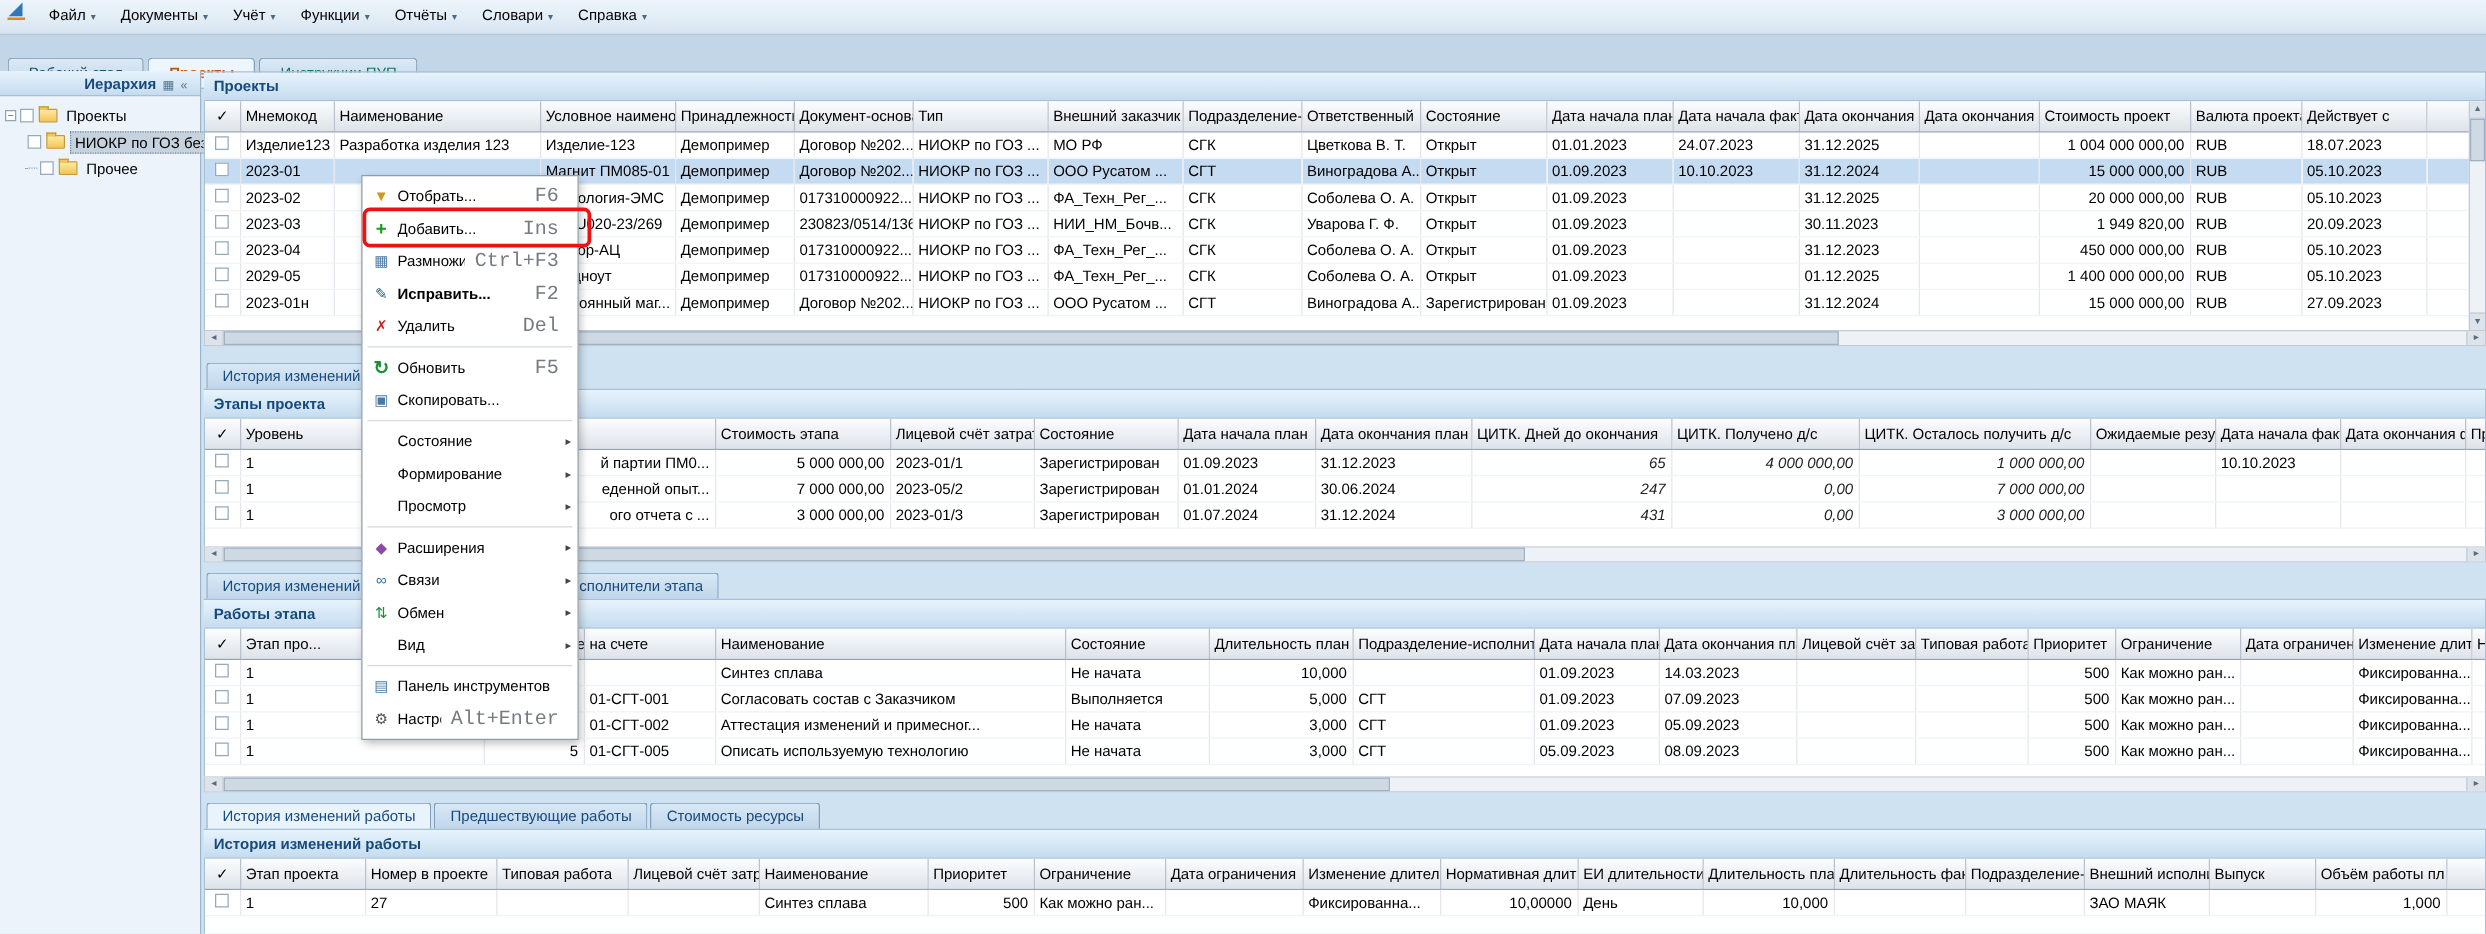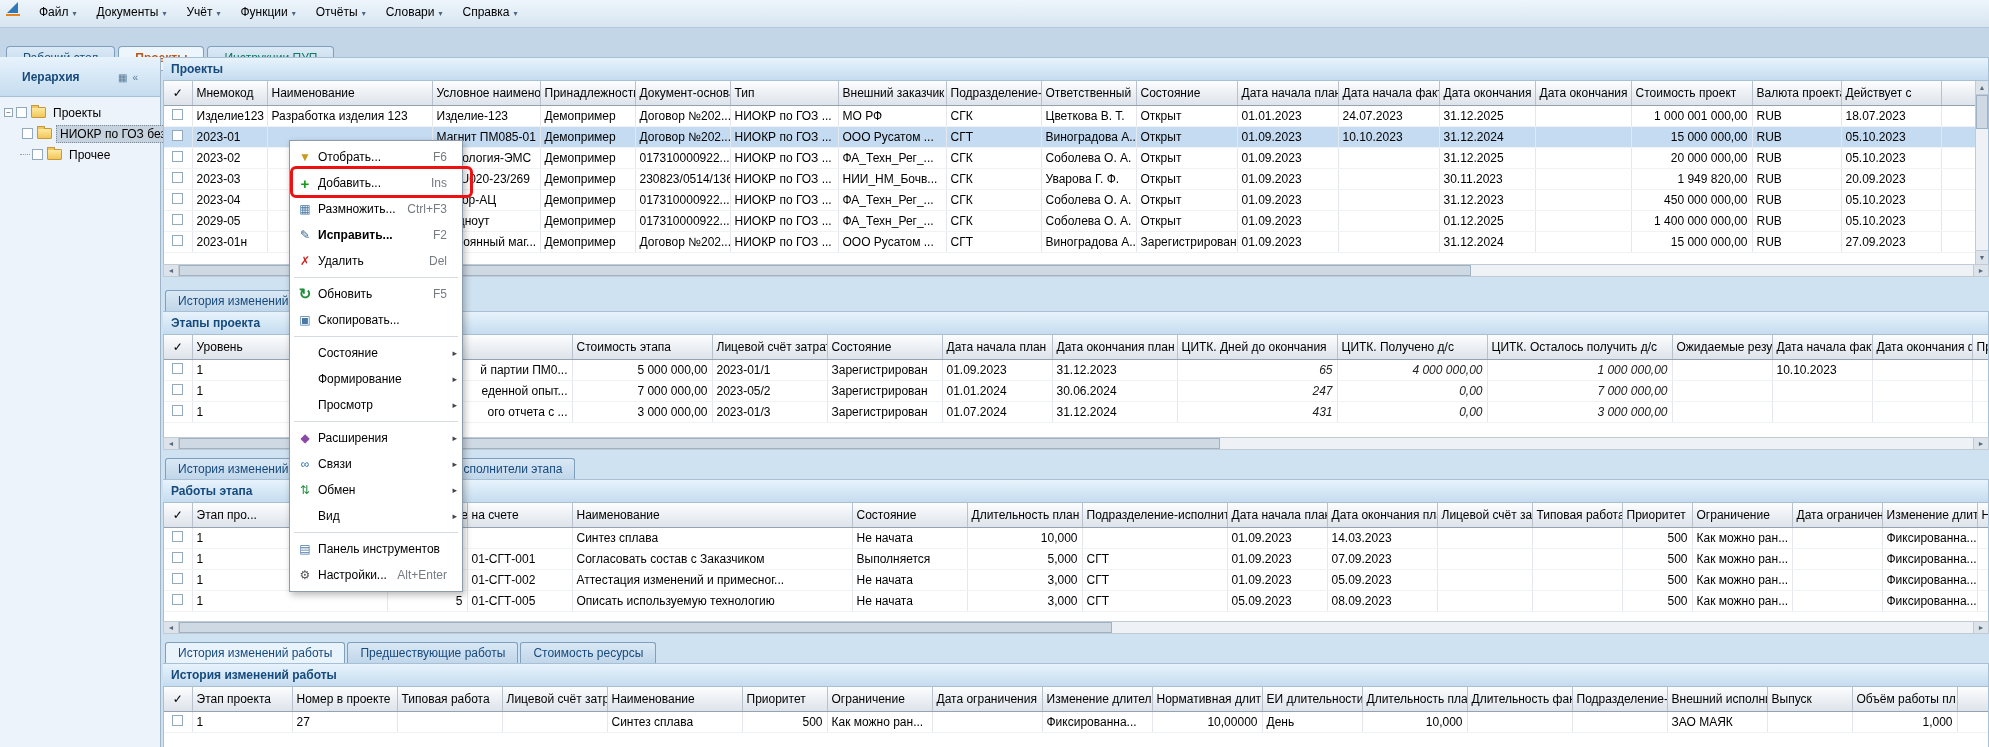--- a/index.html
+++ b/index.html
@@ -24,23 +24,23 @@
   .tabbar { position:absolute; left:0; top:28px; width:100%; height:43px;
     background:#c2d6e8; border-bottom:1px solid #8fadc9; padding:4px 4px 0 6px; }
   .wtabs { display:flex; gap:3px; height:100%; align-items:flex-end; }
   .wtab { padding:4px 16px 5px; border:1px solid #7f9fbd; border-bottom:none;
     border-radius:4px 4px 0 0; background:linear-gradient(#dceaf6,#bed4e8);
     font-size:12px; white-space:nowrap; cursor:default; }
   .wtab.active { background:#eef6fd; font-weight:bold; }
   
   .sidebar { position:absolute; left:0; top:57px; width:161px; bottom:0;
     background:#ecf3fa; border-right:1px solid #9db4c9; }
-  .panel-caption { height:40px; background:linear-gradient(#e7f3fc,#c5dcef);
+  .panel-caption { height:20px; background:linear-gradient(#e7f3fc,#c5dcef);
     border-bottom:1px solid #a9c0d4; color:#174a7c; font-weight:bold;
-    padding:4px 22px; display:flex; justify-content:space-between; align-items:center; }
+    padding:4px 10px; display:flex; justify-content:flex-end; align-items:center; }
   .cap-icons span { color:#5a7a96; font-size:10px; margin-left:5px; font-weight:normal; cursor:default; }
   .tree { padding:5px 2px 0 4px; }
   .tree-row { height:21px; display:flex; align-items:center; cursor:default; }
   .tree-row.child { padding-left:16px; }
   .expander { width:9px; height:9px; border:1px solid #90a4b8; background:#fff;
     font-size:8px; line-height:7px; text-align:center; color:#446; margin-right:3px; }
   .dot-h { width:10px; border-top:1px dotted #90a4b8; margin-right:2px; }
   .cb { display:inline-block; width:11px; height:11px; background:#fff; border:1px solid #93a9bd; flex:none; }
   .tree-row .cb { margin-right:4px; }
   .folder { display:inline-block; width:15px; height:11px; position:relative; flex:none;
@@ -96,21 +96,21 @@
   .vthumb { height:34px; flex:none; background:#cfd9e4; border:1px solid #9fb2c4; margin:0; }
   
   .ctx { position:absolute; left:289px; top:140px; width:174px; z-index:50;
     background:#ffffff; border:1px solid #8d9cab; box-shadow:2px 3px 7px rgba(0,0,0,0.28);
     padding:3px 1px; }
   .ctx-item { height:26px; display:flex; align-items:center; padding:0 4px; cursor:default; }
   .ctx-icon { width:20px; flex:none; text-align:center; font-size:12px; }
   .ctx-icon.big { font-size:15px; font-weight:bold; }
   .ctx-label { flex:1; margin-left:3px; white-space:nowrap; overflow:hidden; }
   .ctx-item.bold .ctx-label { font-weight:bold; }
-  .ctx-short { color:#767b82; font-size:12px; margin-left:8px; white-space:nowrap; }
+  .ctx-short { color:#767b82; font-size:16px; margin-left:8px; white-space:nowrap;font-family:Liberation Mono, monospace; }
   .ctx-arrow { width:10px; flex:none; text-align:right; color:#444; font-size:9px; }
   .ctx-sep { height:1px; background:#d5dae0; margin:3px 3px; }
   
   .annot { position:absolute; left:290px; top:166px; width:183px; height:32px;
     border:3px solid #ee1111; border-radius:6px; z-index:60; pointer-events:none; }
 </style>
 </head>
 <body>
 
 <div class="app">
@@ -229,21 +229,21 @@
               <td>Договор №202...</td>
               <td>НИОКР по ГОЗ ...</td>
               <td>МО РФ</td>
               <td>СГК</td>
               <td>Цветкова В. Т.</td>
               <td>Открыт</td>
               <td>01.01.2023</td>
               <td>24.07.2023</td>
               <td>31.12.2025</td>
               <td></td>
-              <td class="r">1 000 001 000,00</td>
+              <td class="r">1 004 000 000,00</td>
               <td>RUB</td>
               <td>18.07.2023</td>
               <td></td>
             </tr>
             <tr class="selected">
               <td class="cbcell"><span class="cb"></span></td>
               <td>2023-01</td>
               <td></td>
               <td>Магнит ПМ085-01</td>
               <td>Демопример</td>

